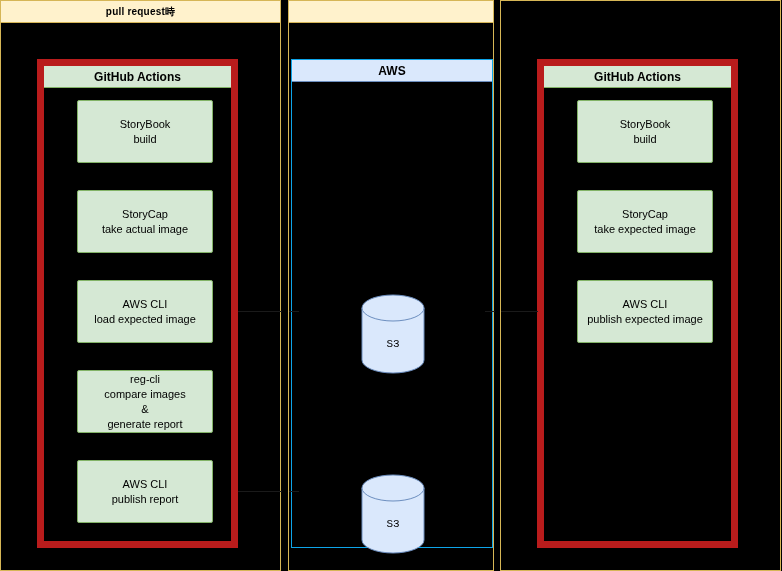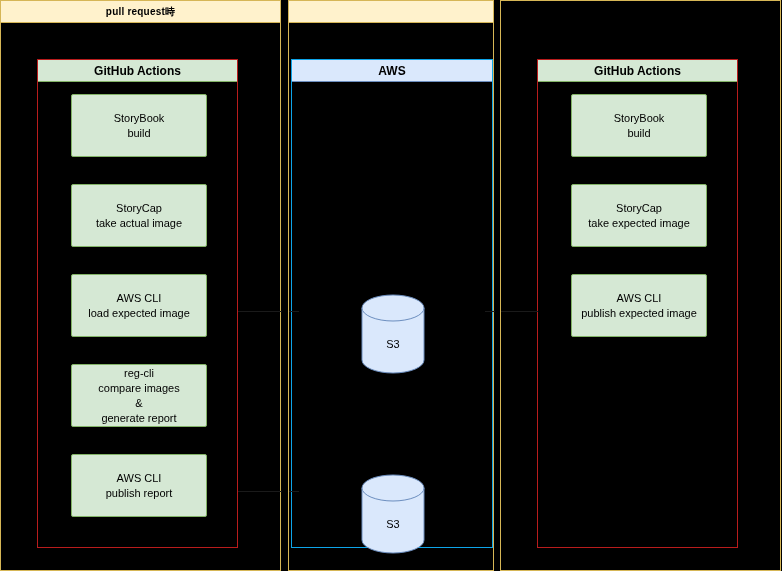--- a/index.html
+++ b/index.html
@@ -56,21 +56,21 @@
     bottom: 0;
     background: transparent;
   }
 
   
   .group {
     position: absolute;
     box-sizing: border-box;
     background: transparent;
   }
-  .group.green  { border: 1px solid #b91c1c; }
+  .group.green  { border: 7px solid #b91c1c; }
   .group.blue   { border: 1px solid #0ea5e9; }
 
   .group-header {
     position: absolute;
     left: 0; top: 0; right: 0;
     height: 22px;
     box-sizing: border-box;
     display: flex;
     align-items: center;
     justify-content: center;
@@ -101,20 +101,21 @@
     font-size: 11px;
     line-height: 15px;
     color: #000000;
     white-space: pre-line;
     padding: 2px 4px;
   }
 
   
   .cyl {
     position: absolute;
+    font-family: Liberation Mono, monospace;
   }
   .cyl svg { display: block; }
   .cyl-label {
     position: absolute;
     left: 0;
     right: 0;
     text-align: center;
     font-size: 11px;
     color: #000000;
   }

